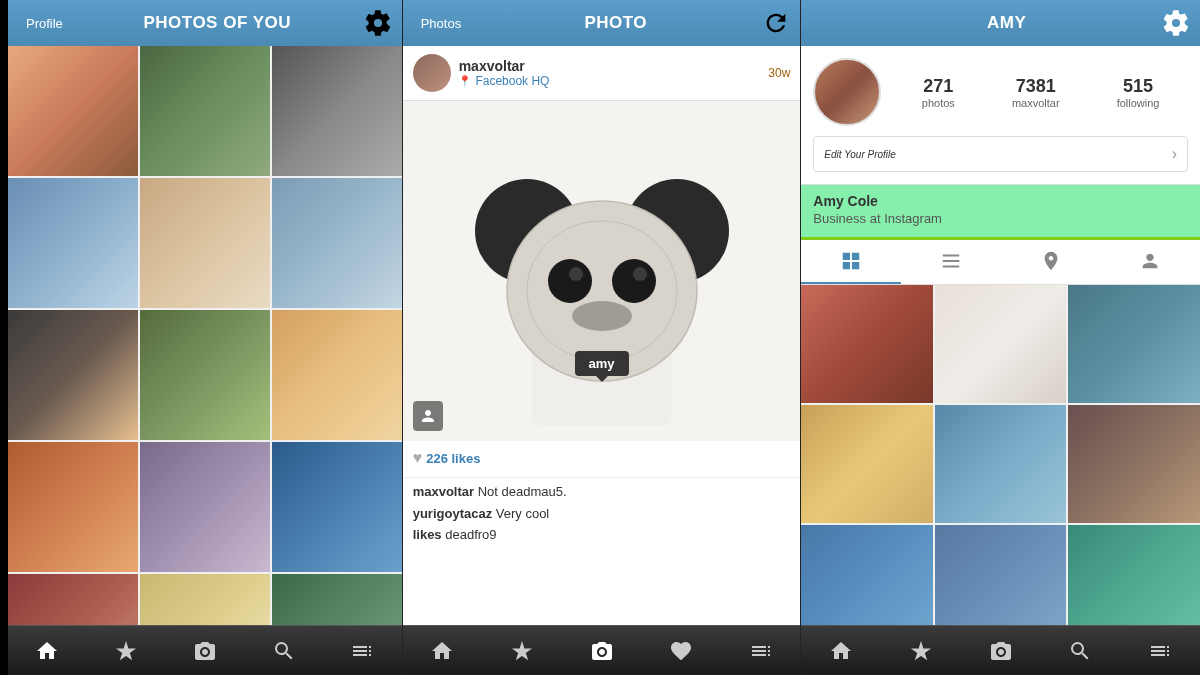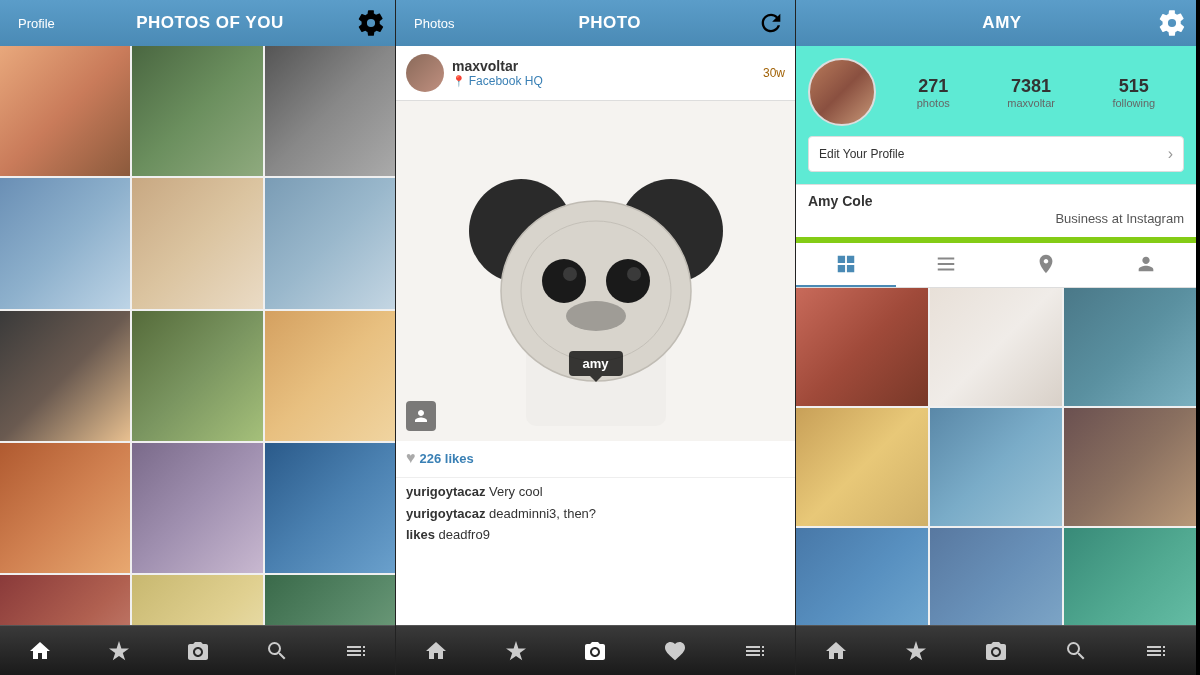--- a/index.html
+++ b/index.html
@@ -13,21 +13,21 @@
       background: #000;
     }
 
     
     .panel {
       display: flex;
       flex-direction: column;
       height: 675px;
       overflow: hidden;
     }
-    .panel-left { width: 396px; border-right: 1px solid #222; }
+    .panel-left { width: 396px; border-right: 1px solid #222; margin-left: 8px; }
     .panel-middle { width: 400px; border-right: 1px solid #222; }
     .panel-right { width: 400px; }
 
     
     .header {
       background: linear-gradient(180deg, #5b9dc9 0%, #4a8ab5 100%);
       height: 46px;
       display: flex;
       align-items: center;
       justify-content: space-between;
@@ -209,21 +209,21 @@
       color: #333;
       margin-bottom: 2px;
     }
     .comment-username {
       font-weight: bold;
       color: #333;
     }
 
     
     .profile-header-area {
-      background: #5eead4;
+      background: #ffffff;
       padding: 12px;
       border-bottom: 1px solid #ddd;
       flex-shrink: 0;
     }
     .profile-top {
       display: flex;
       align-items: center;
       gap: 12px;
       margin-bottom: 10px;
     }
@@ -259,41 +259,41 @@
       align-items: center;
       justify-content: space-between;
       padding: 8px 10px;
       background: #fff;
       border: 1px solid #ddd;
       border-radius: 4px;
       cursor: pointer;
       margin-bottom: 0;
     }
     .edit-profile-text {
-      font-size: 12px;
+      font-size: 10px;
       font-weight: 500;
       color: #333;
+      font-style: italic;
     }
     .profile-bio {
       padding: 8px 12px;
-      background: #ffffff;
-      border-bottom: 6px solid #84cc16;
+      background: #86efac;
+      border-bottom: 3px solid #84cc16;
       flex-shrink: 0;
     }
     .profile-name {
       font-size: 14px;
       font-weight: bold;
       color: #333;
       margin-bottom: 2px;
     }
     .profile-tagline {
       font-size: 13px;
       color: #555;
       margin-bottom: 3px;
-      text-align: right;
     }
     .profile-link {
       font-size: 13px;
       color: #3a80b5;
     }
     .profile-view-tabs {
       display: flex;
       background: #fff;
       border-bottom: 1px solid #ddd;
       flex-shrink: 0;
@@ -499,26 +499,26 @@
 
   <div class="post-actions">
     <div class="likes-count">
       <span style="color:#aaa; font-size:16px;">♥</span>
       <span>226 likes</span>
     </div>
   </div>
 
   <div class="comments-section">
     <div class="comment-row">
+      <span class="comment-username">maxvoltar</span>
+      <span> </span><span>Not deadmau5.</span>
+    </div>
+    <div class="comment-row">
       <span class="comment-username">yurigoytacaz</span>
       <span> </span><span>Very cool</span>
-    </div>
-    <div class="comment-row">
-      <span class="comment-username">yurigoytacaz</span>
-      <span> </span><span>deadminni3, then?</span>
     </div>
     <div class="comment-row">
       <span class="comment-username">likes</span>
       <span> </span><span>deadfro9</span>
     </div>
   </div>
 
   <div class="bottom-nav">
     <div class="nav-item">
       <svg viewBox="0 0 24 24">

